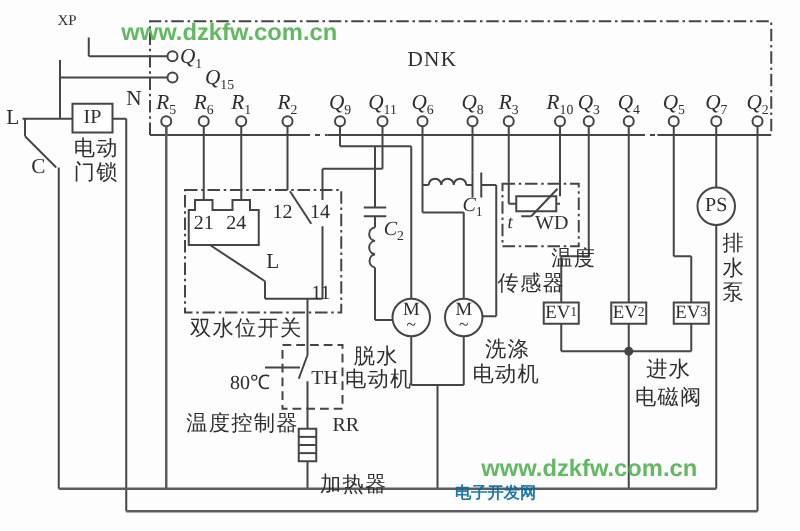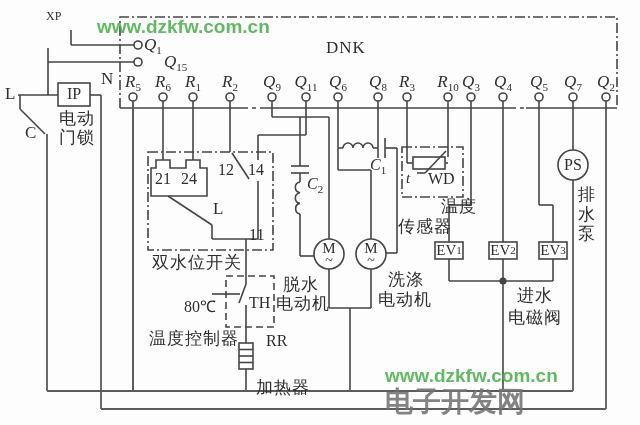--- a/index.html
+++ b/index.html
@@ -309,15 +309,15 @@
       <sub>3</sub>
     </div>
   <div class="lbl cjk" style="left:517px;top:287px;">进水</div>
   <div class="lbl cjk" style="left:508px;top:309px;">电磁阀</div>
 
   <div class="lbl t16 ser boxtxt" style="left:556px;top:156px;width:34px;height:18px;">PS</div>
   <div class="lbl vtext" style="left:578px;top:185px;">排水泵</div>
 
   <div class="lbl wm" style="left: 97px; top: 17px; font-size: 19px; color: rgb(76, 176, 76);">www.dzkfw.com.cn</div>
   <div class="lbl wm" style="left: 385px; top: 366px; font-size: 19px; color: rgb(76, 176, 76);">www.dzkfw.com.cn</div>
-  <div class="lbl wm" style="left: 385px; top: 387px; font-size: 28px; color: #737373;">电子开发网</div>
+  <div class="lbl wm" style="left: 364px; top: 387px; font-size: 13px; color: #0369a1;">电子开发网</div>
 
 </div>
 
 </body></html>

